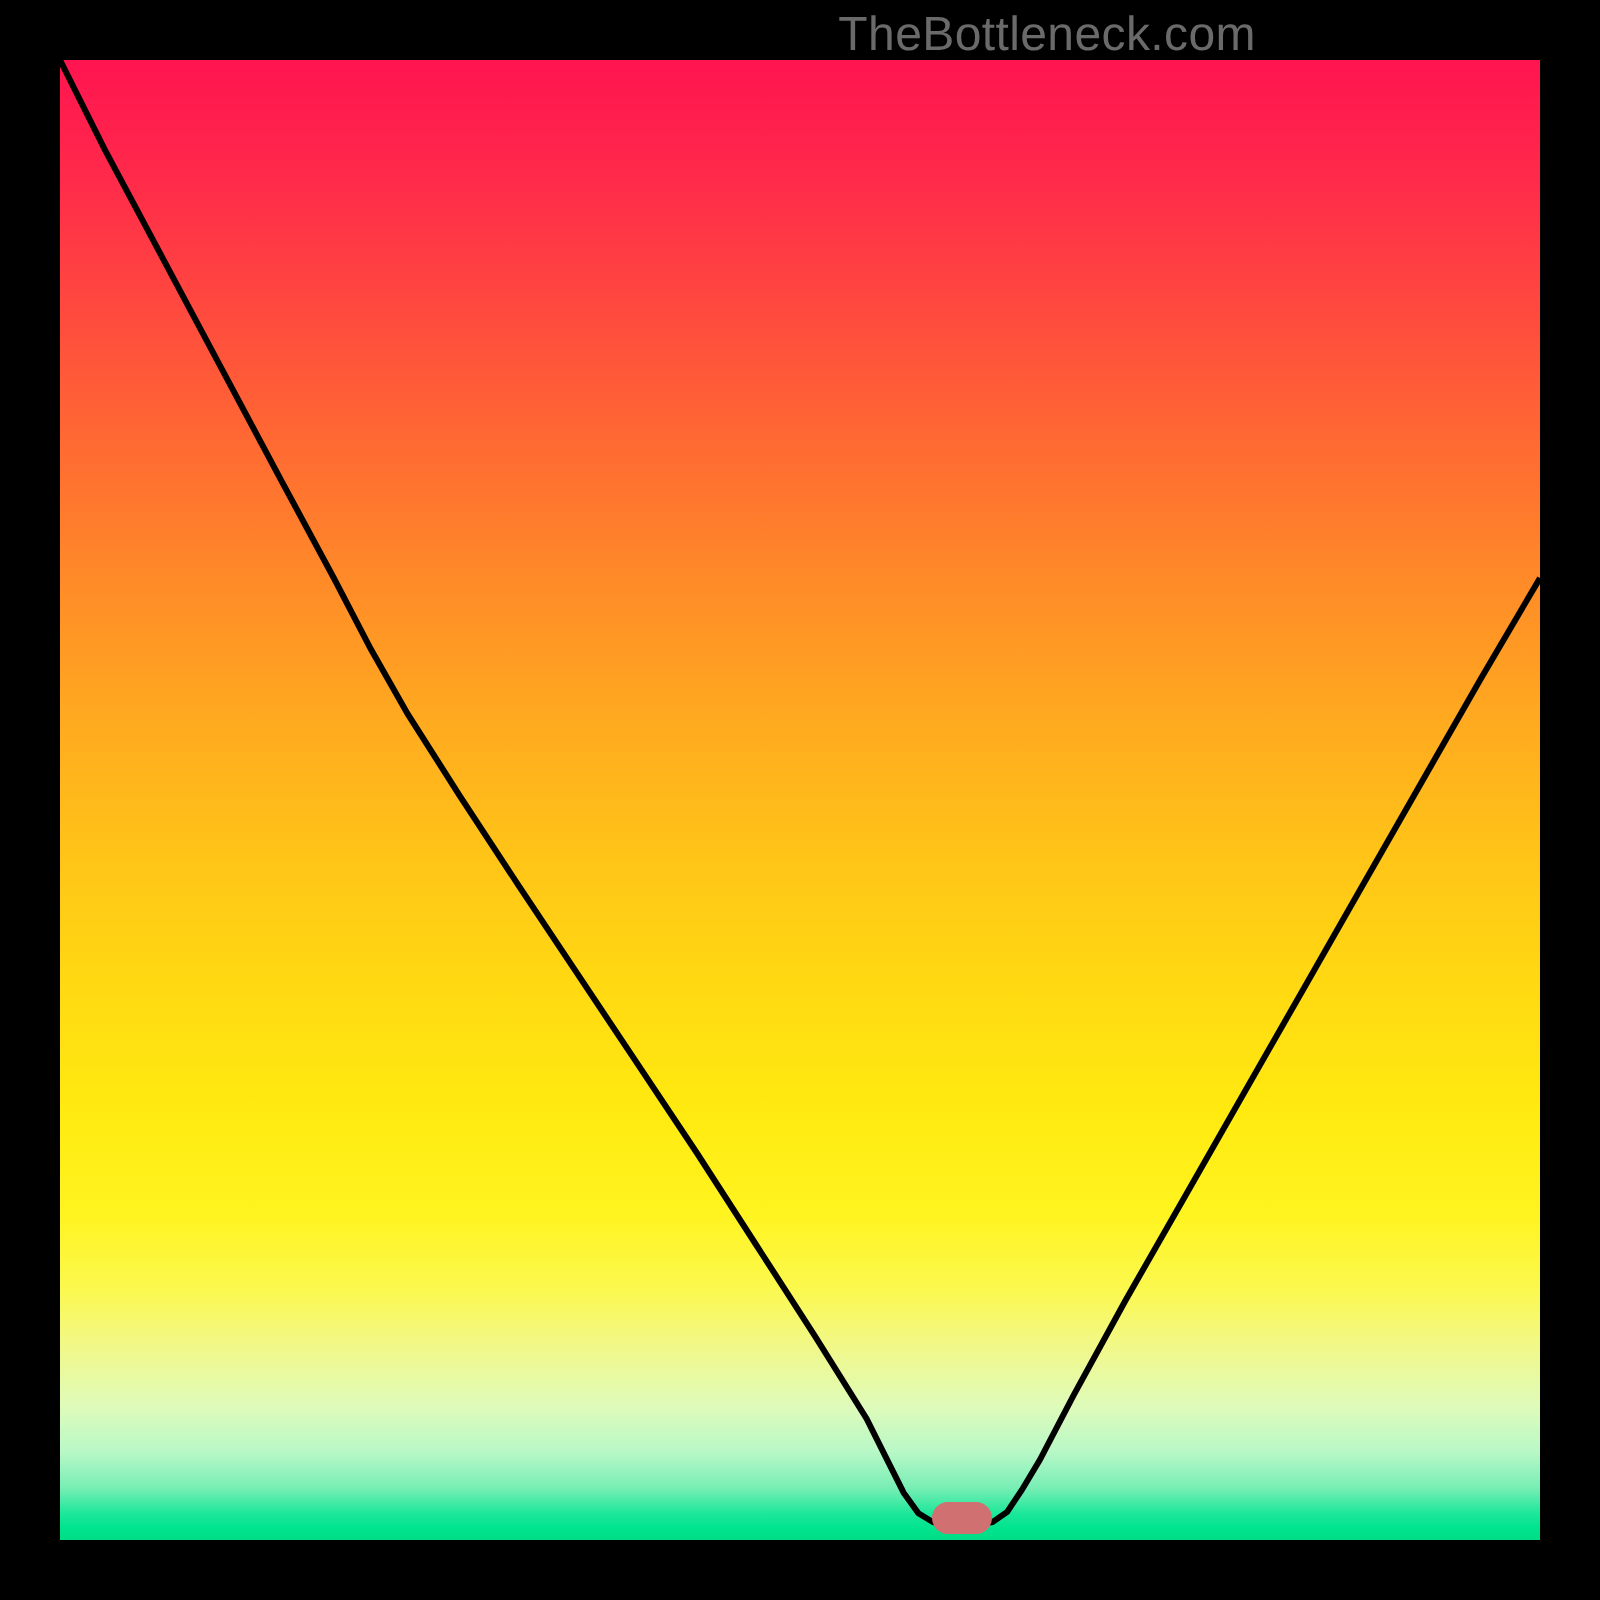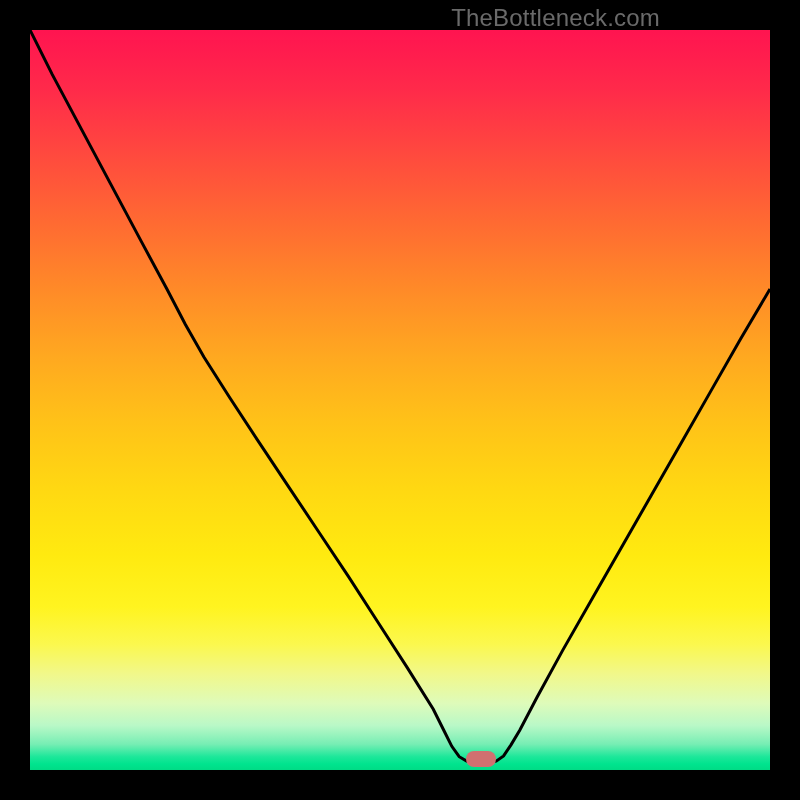--- a/index.html
+++ b/index.html
@@ -9,21 +9,20 @@
     height: 800px;
     background: #000;
     overflow: hidden;
     font-family: Arial, Helvetica, sans-serif;
   }
   .frame {
     position: relative;
     width: 640px;
     height: 800px;
     background: #000;
-    padding-left: 32px;
   }
   .watermark {
     position: absolute;
     top: 4px;
     right: 12px;
     color: #6a6a6a;
     font-size: 24px;
     font-weight: 500;
     letter-spacing: 0.2px;
     z-index: 10;

